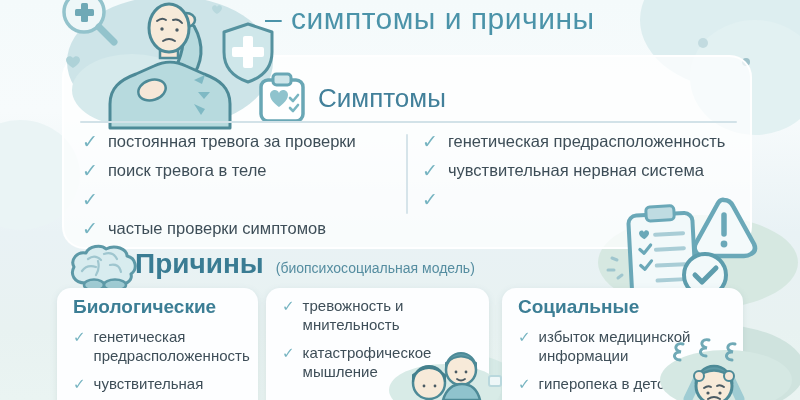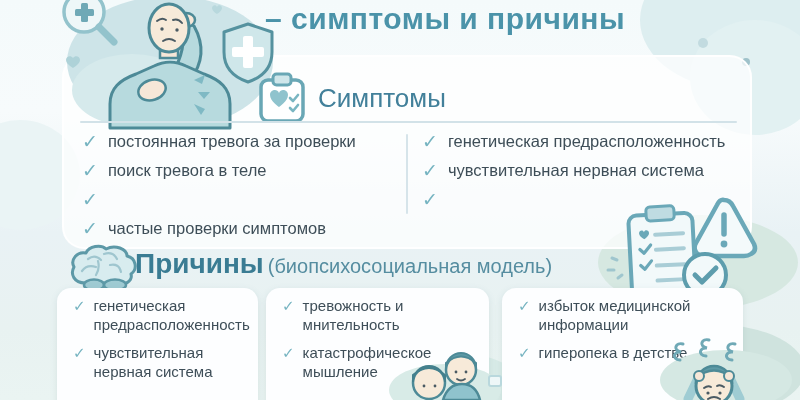--- a/index.html
+++ b/index.html
@@ -5,37 +5,37 @@
   html,body{margin:0;padding:0;}
   body{font-family:"Liberation Sans","DejaVu Sans",sans-serif;}
   #stage{position:relative;width:800px;height:400px;overflow:hidden;
     background:linear-gradient(180deg,#f4fafb 0%,#f7fbfc 28%,#e9f2f5 58%,#e8f2f1 82%,#eaf4f2 100%);}
   .blob{position:absolute;border-radius:50%;pointer-events:none;}
   
   .sym-card{position:absolute;left:62px;top:55px;width:686px;height:190px;
     background:rgba(255,255,255,.72);border:2px solid rgba(255,255,255,.95);
     border-radius:22px;}
   
-  .title{position:absolute;left:265px;top:2px;font-size:30px;font-weight:700;
+  .title{position:absolute;left:265px;top:2px;font-size:30px;font-weight:400;
     color:#4b93a9;letter-spacing:.5px;}
   
   .sym-head{position:absolute;left:318px;top:83px;font-size:26px;font-weight:400;color:#42809a;}
   .sym-underline{position:absolute;left:80px;top:121px;width:657px;height:2px;background:#d2e2e8;border-radius:1px;}
   .v-divider{position:absolute;left:406px;top:134px;width:2px;height:80px;background:#d6e4ea;border-radius:1px;}
   
   .check-list{position:absolute;display:flex;flex-direction:column;gap:7px;}
   .check-row{display:flex;align-items:center;gap:10px;height:22px;}
   .check-glyph{color:#76b4c1;font-size:19px;font-weight:700;line-height:1;}
   .check-text{font-size:16.5px;color:#3e4e58;}
   #sym-left{left:82px;top:130px;width:315px;}
   #sym-right{left:422px;top:130px;width:330px;}
   
-  .causes-head-row{position:absolute;left:135px;top:248px;display:flex;align-items:baseline;gap:4px;}
+  .causes-head-row{position:absolute;left:135px;top:248px;display:flex;align-items:baseline;gap:12px;}
   .causes-head{font-size:28px;font-weight:700;color:#3a7c93;}
-  .causes-sub{font-size:20px;font-weight:400;color:#558da0;}
+  .causes-sub{font-size:14px;font-weight:400;color:#558da0;}
   
   .card{position:absolute;top:288px;height:130px;background:#fdfeff;border-radius:14px;
     box-shadow:0 2px 7px rgba(90,130,145,.14);padding:8px 14px 0 16px;box-sizing:border-box;}
   #card-bio{left:57px;width:201px;}
   #card-psy{left:266px;width:223px;}
   #card-soc{left:502px;width:241px;}
   .card-title{font-size:19px;font-weight:700;color:#3c7e95;margin:0 0 9px 0;}
   .card-list{display:flex;flex-direction:column;gap:9px;}
   .card-row{display:flex;align-items:flex-start;gap:8px;}
   .card-check{color:#76b4c1;font-size:15px;font-weight:700;line-height:19px;}
@@ -170,20 +170,21 @@
     <path d="M20,14 q7,-5 13,1 M36,9 q9,-3 13,5 M14,26 q5,-7 14,-4 M42,20 q9,-2 11,7 M30,16 q2,8 -2,14" fill="none" stroke="#9fc6cf" stroke-width="2.2" stroke-linecap="round"></path>
     <ellipse cx="26" cy="40" rx="10" ry="5.5" fill="#9fcbd3" stroke="#5d99a7" stroke-width="2.5"></ellipse>
     <ellipse cx="47" cy="40" rx="11" ry="5.5" fill="#9fcbd3" stroke="#5d99a7" stroke-width="2.5"></ellipse>
   </svg>
   <div class="causes-head-row">
     <span class="causes-head">Причины</span>
     <span class="causes-sub">(биопсихосоциальная модель)</span>
   </div>
 
   <div class="card" id="card-bio">
+    <div class="card-title">Биологические</div>
     <div class="card-list">
       <div class="card-row">
         <span class="card-check">✓</span>
         <span class="card-text">генетическая предрасположенность</span>
       </div>
       <div class="card-row">
         <span class="card-check">✓</span>
         <span class="card-text">чувствительная нервная система</span>
       </div>
     </div>
@@ -197,20 +198,21 @@
       </div>
       <div class="card-row">
         <span class="card-check">✓</span>
         <span class="card-text">катастрофическое мышление</span>
       </div>
 
     </div>
   </div>
 
   <div class="card" id="card-soc">
+    <div class="card-title">Социальные</div>
     <div class="card-list">
       <div class="card-row">
         <span class="card-check">✓</span>
         <span class="card-text">избыток медицинской информации</span>
       </div>
       <div class="card-row">
         <span class="card-check">✓</span>
         <span class="card-text">гиперопека в детстве</span>
       </div>
 

